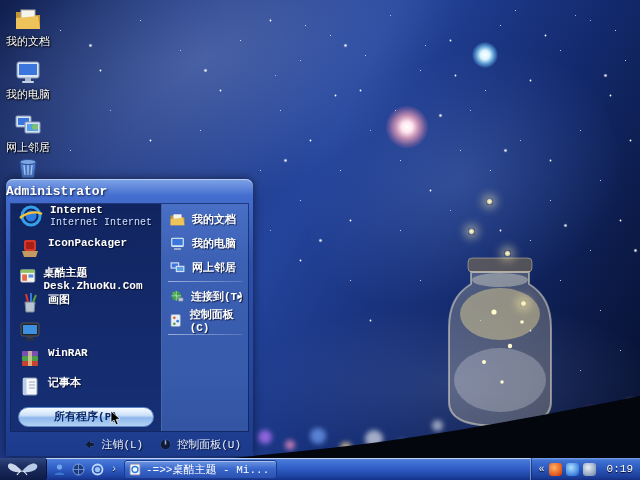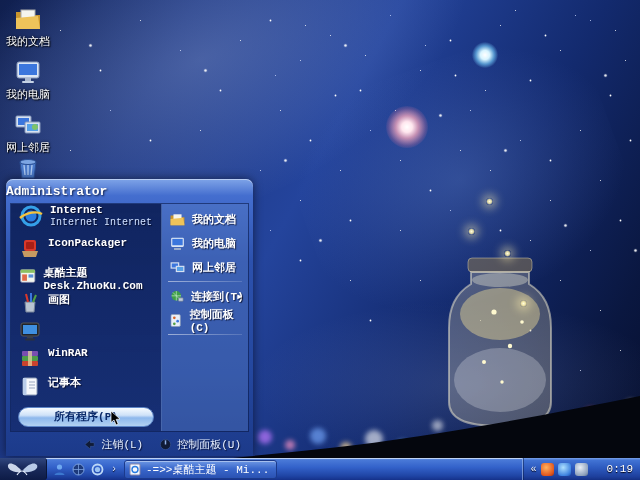--- a/index.html
+++ b/index.html
@@ -86,21 +86,21 @@
   .ql-chev{color:#dce8ff;font-size:10px;cursor:pointer;padding:0 2px;text-shadow:0 1px 1px #001;}
   .task-btn{display:flex;align-items:center;gap:5px;height:17px;padding:0 7px 0 4px;min-width:100px;
     border-radius:3px;background:linear-gradient(180deg,#6d97e4 0%,#3a68cc 45%,#2a51b2 100%);
     border:1px solid #1b3a8c;box-shadow:inset 0 1px 0 rgba(255,255,255,.4);color:#fff;cursor:pointer;
     white-space:nowrap;overflow:hidden;justify-content:flex-end;}
   .tray{margin-left:auto;height:22px;display:flex;align-items:center;gap:4px;padding:0 7px 0 8px;
     border-left:1px solid rgba(180,205,245,.55);box-shadow:inset 1px 0 0 rgba(10,25,70,.5);
     background:linear-gradient(180deg,#7ba2e8 0%,#4173d4 10%,#2d5abf 45%,#1d3f9c 85%,#143084 100%);}
   .tray-chev{color:#eef4ff;font-size:10px;cursor:pointer;text-shadow:0 1px 1px #001;}
   .tray-icon{width:13px;height:13px;border-radius:3px;cursor:pointer;}
-  .tray-time{color:#fff;margin-left:15px;text-shadow:0 1px 1px #001;}
+  .tray-time{color:#fff;margin-left:7px;text-shadow:0 1px 1px #001;}
 </style>
 </head>
 <body>
 
 <div class="desktop">
 
   <div class="nebula1"></div>
   <div class="nebula2"></div>
   <div class="nebula3"></div>
   <div class="stars"></div>

